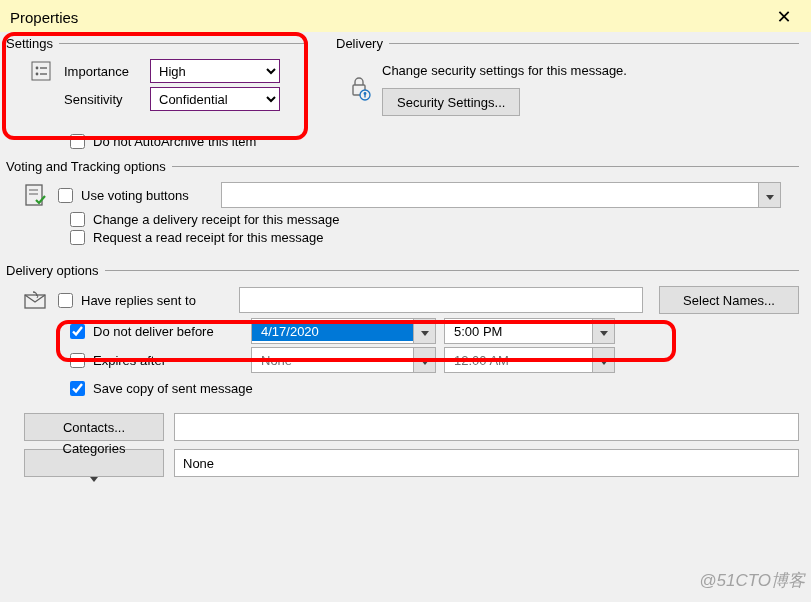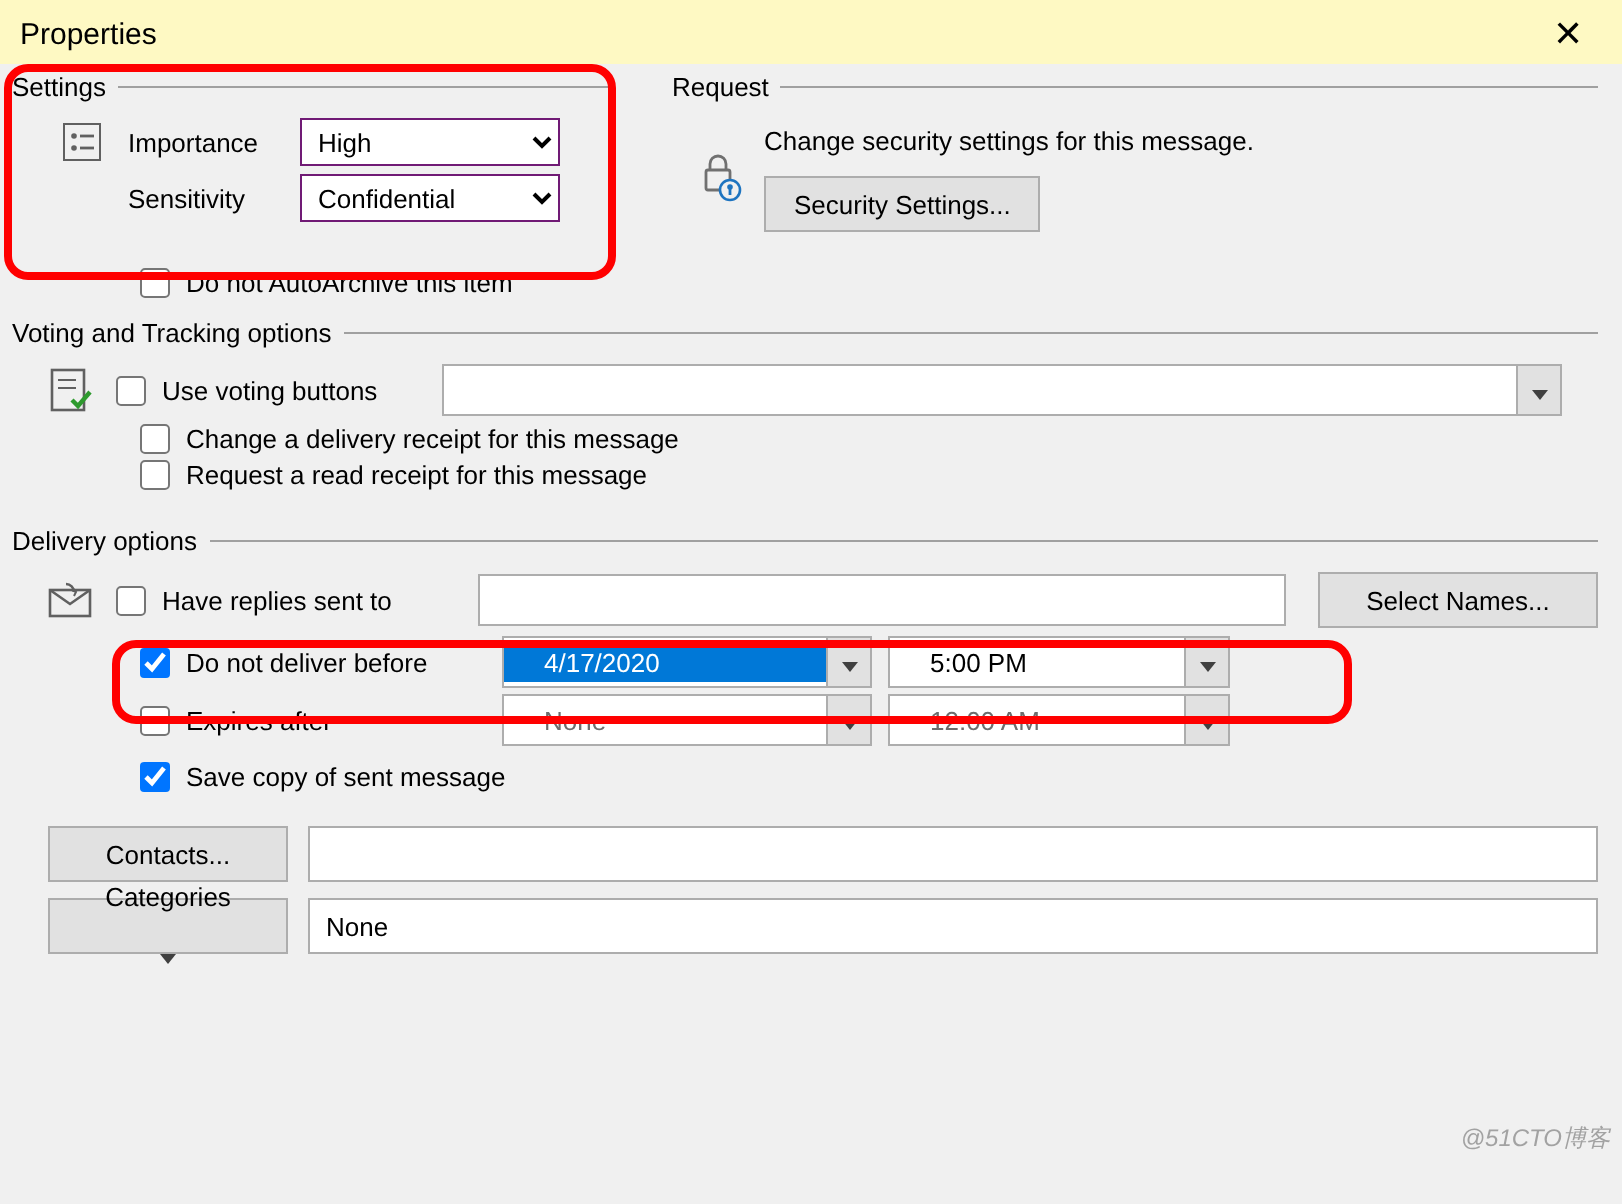--- a/index.html
+++ b/index.html
@@ -26,32 +26,32 @@
 .label-narrow { min-width: 150px; }
 select.combo, input.text, .textfield { background:#fff; border:1px solid #701a75; height:24px; font-size:13px; padding:2px 4px; }
 select.combo { padding-right:14px; }
 select.combo:disabled, .disabled { color:#6d6d6d; background:#fff; }
 input[type=checkbox]{ width:15px; height:15px; margin:0; }
 .pair { display:flex; align-items:center; gap:8px; margin:4px 0 4px 20px; }
 .btn { background:#e1e1e1; border:1px solid #adadad; height:28px; padding:2px 14px; font-size:13px; cursor:pointer; }
 .hl-red { border:4px solid #ff0000; border-radius:12px; position:absolute; pointer-events:none; }
 .date-combo { display:flex; align-items:center; border:1px solid #adadad; background:#fff; height:26px; width:185px; }
 .date-combo.disabled-c { color:#6d6d6d; }
-.date-combo .val { flex:1; padding:2px 20px; }
+.date-combo .val { flex:1; padding:2px 9px; }
 .date-combo .val.sel { background:#0078d7; color:#fff; }
 .date-combo .dd-btn { width:22px; height:24px; background:#e1e1e1; border-left:1px solid #adadad; display:flex; align-items:center; justify-content:center; }
 .time-combo { width:171px; }
 .bigtext { flex:1; height:26px; background:#fff; border:1px solid #adadad; }
 .voting-combo { flex:1; max-width:560px; height:26px; background:#fff; border:1px solid #adadad; display:flex; }
 .voting-combo .dd-btn { margin-left:auto; width:22px; background:#e1e1e1; border-left:1px solid #adadad; display:flex;align-items:center;justify-content:center; }
 .bottom-row { display:flex; align-items:center; gap:10px; margin:6px 0 0 18px; }
-.bottom-row .btn { width:120px; text-align:center; }
+.bottom-row .btn { width:140px; text-align:center; }
 .cat-btn { display:flex; align-items:center; gap:14px; justify-content:center;flex-direction:column; }
 .cat-field { flex:1; height:28px; border:1px solid #adadad; background:#fff; display:flex; align-items:center; padding:0 8px; }
-.wm { position:absolute; right:6px; bottom:24px; color:rgba(120,120,120,0.65); font-size:12px; font-style:italic; }
+.wm { position:absolute; right:6px; bottom:10px; color:rgba(120,120,120,0.65); font-size:17px; font-style:italic; }
 svg { display:block; }
 .chev::after{ content:""; display:inline-block; border-left:4px solid transparent;border-right:4px solid transparent;border-top:5px solid #404040; }
 .two-col { display:flex; gap:30px; align-items:flex-start; }
 .two-col .col { flex:0 0 auto; }
 .two-col .col-settings { width:300px; position:relative; }
 .two-col .col-security { flex:1; }
 .select-width{ width:130px; }
 .sec-text{ margin:4px 0 10px 0; }
 </style>
 </head>
@@ -90,21 +90,21 @@
           <select class="combo select-width">
             <option>Confidential</option>
           </select>
         </div>
       </fieldset>
       <span class="hl-red" style="left:-4px; top:-4px; width:306px; height:108px;"></span>
     </div>
 
     <div class="col col-security">
       <fieldset class="group">
-        <legend>Request</legend>
+        <legend>Delivery</legend>
         <div class="pair" style="margin-left:8px;">
           <span class="icon-col">
             <svg width="24" height="26" viewBox="0 0 24 26">
                 <rect x="6" y="10" width="12" height="10" rx="1" fill="none" stroke="#707070" stroke-width="1.4"></rect>
                 <path d="M8 10 v-3 a4 4 0 0 1 8 0 v3" fill="none" stroke="#707070" stroke-width="1.4"></path>
                 <circle cx="18" cy="20" r="5" fill="#f0f0f0" stroke="#1e74c0" stroke-width="1.3"></circle>
                 <circle cx="18" cy="18.5" r="1.4" fill="#1e74c0"></circle>
                 <rect x="17.3" y="19" width="1.4" height="3.5" fill="#1e74c0"></rect>
               </svg>
           </span>

